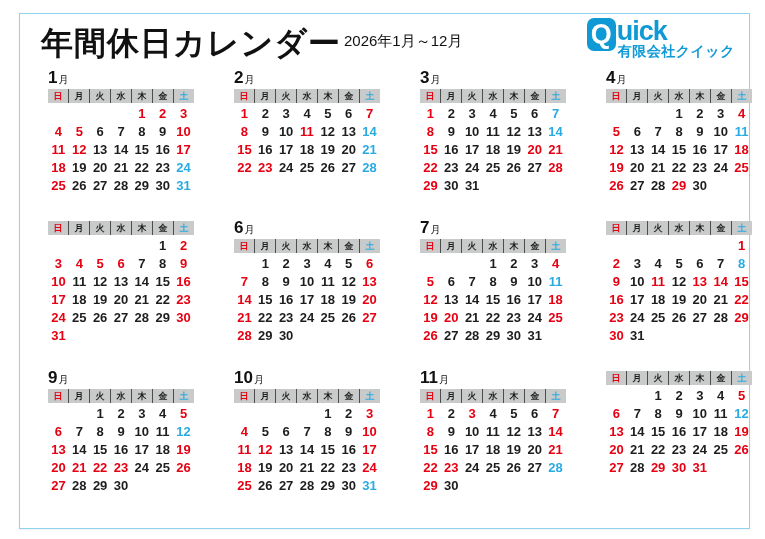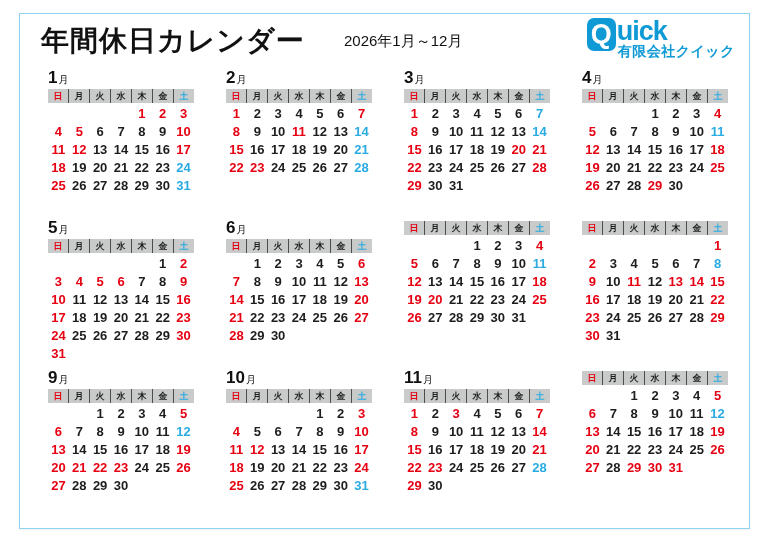--- a/index.html
+++ b/index.html
@@ -8,21 +8,21 @@
     font-family:"Liberation Sans","DejaVu Sans",sans-serif;
   }
   .card{
     position:absolute;left:19px;top:13px;width:729px;height:514px;
     background:#ffffff;border:1px solid var(--border,#8fd3ef);
     box-shadow:0 1px 2px rgba(0,0,0,0.06);
   }
   
   .page-title{
     position:absolute;left:21px;top:8px;
-    font-size:28px;font-weight:bold;color:#111;letter-spacing:1px;
+    font-size:32px;font-weight:bold;color:#111;letter-spacing:1px;
   }
   .page-subtitle{
     position:absolute;left:324px;top:18px;
     font-size:15px;color:#111;
   }
   .logo{position:absolute;right:14px;top:4px;text-align:left;line-height:1;}
   .logo-top{display:flex;align-items:flex-start;}
   .logo-q{
     display:inline-block;width:29px;height:33px;background:var(--logoblue,#0f9ad6);
     color:#fff;font-weight:bold;font-size:27px;text-align:center;line-height:33px;
@@ -33,21 +33,21 @@
     letter-spacing:-1px;margin-left:1px;
   }
   .logo-company{
     color:var(--logoblue,#0f9ad6);font-weight:bold;font-size:14px;
     margin:-7px 0 0 31px;letter-spacing:0.5px;
   }
   
   .months{
     position:absolute;left:28px;top:55px;
     display:grid;grid-template-columns:repeat(4,146px);grid-auto-rows:150px;
-    column-gap:32px;
+    column-gap:40px;
   }
   .month{position:relative;}
   .m-title{height:18px;line-height:18px;color:#111;}
   .m-num{font-size:17px;font-weight:bold;}
   .m-suffix{font-size:10px;margin-left:1px;}
   .wd-row{
     display:flex;height:14px;background:var(--bandbg,#c9caca);
     margin-top:2px;
   }
   .wd{
@@ -262,21 +262,20 @@
           <span class="day c-k">24</span>
           <span class="day c-r">25</span>
           <span class="day c-r">26</span>
           <span class="day c-k">27</span>
           <span class="day c-k">28</span>
           <span class="day c-r">29</span>
           <span class="day c-k">30</span>
         </div>
       </div>
       <div class="month">
-        <div class="m-title"><span class="m-num">5</span><span class="m-suffix">月</span></div>
         <div class="wd-row">
           <span class="wd wd-sun">日</span>
           <span class="wd">月</span>
           <span class="wd">火</span>
           <span class="wd">水</span>
           <span class="wd">木</span>
           <span class="wd">金</span>
           <span class="wd wd-sat">土</span>
         </div>
         <div class="days">
@@ -357,20 +356,21 @@
           <span class="day c-k">24</span>
           <span class="day c-k">25</span>
           <span class="day c-k">26</span>
           <span class="day c-r">27</span>
           <span class="day c-r">28</span>
           <span class="day c-k">29</span>
           <span class="day c-k">30</span>
         </div>
       </div>
       <div class="month">
+        <div class="m-title"><span class="m-num">7</span><span class="m-suffix">月</span></div>
         <div class="wd-row">
           <span class="wd wd-sun">日</span>
           <span class="wd">月</span>
           <span class="wd">火</span>
           <span class="wd">水</span>
           <span class="wd">木</span>
           <span class="wd">金</span>
           <span class="wd wd-sat">土</span>
         </div>
         <div class="days">

